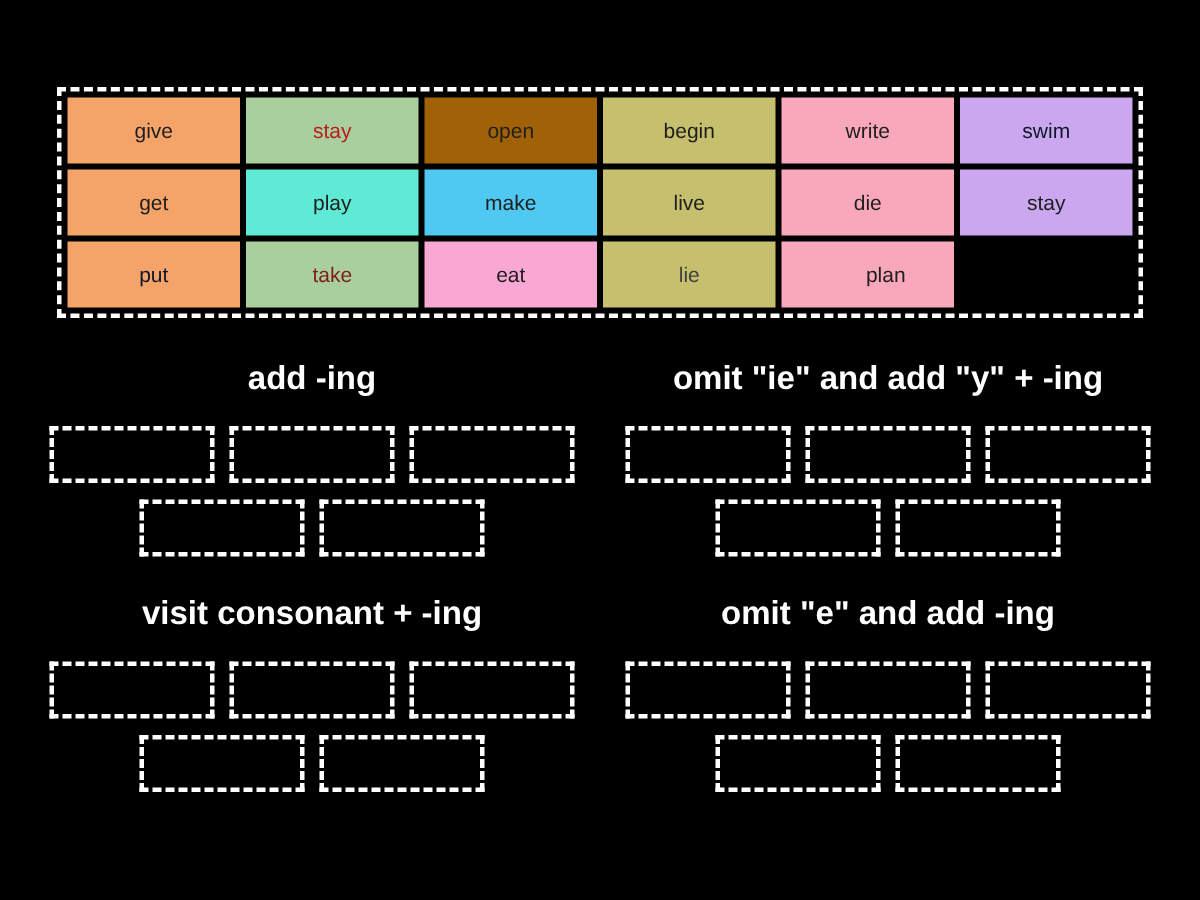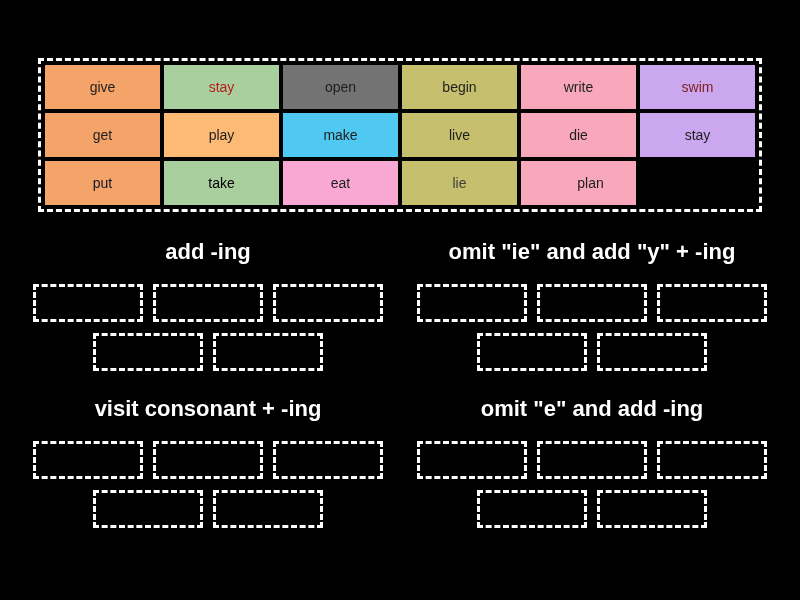--- a/index.html
+++ b/index.html
@@ -63,32 +63,32 @@
   }
 </style>
 </head>
 <body style="background: rgb(0, 0, 0);">
 
 <div class="stage">
 
   <div class="word-bank" id="word-bank" style="border-color: rgb(255, 255, 255);">
       <div class="tile" style="background: rgb(244, 164, 105); color: rgb(30, 30, 30);">give</div>
       <div class="tile" style="background: rgb(169, 207, 158); color: #b91c1c;">stay</div>
-      <div class="tile" style="background: #737373; color: rgb(30, 30, 30);">open</div>
+      <div class="tile" style="background: #a16207; color: rgb(30, 30, 30);">open</div>
       <div class="tile" style="background: rgb(198, 191, 109); color: rgb(30, 30, 30);">begin</div>
       <div class="tile" style="background: rgb(248, 168, 186); color: rgb(30, 30, 30);">write</div>
-      <div class="tile" style="background: rgb(203, 167, 240); color: #7f1d1d;">swim</div>
+      <div class="tile" style="background: rgb(203, 167, 240); color: #0f172a;">swim</div>
       <div class="tile" style="background: rgb(244, 164, 105); color: rgb(30, 30, 30);">get</div>
-      <div class="tile" style="background: #fdba74; color: rgb(30, 30, 30);">play</div>
+      <div class="tile" style="background: #5eead4; color: rgb(30, 30, 30);">play</div>
       <div class="tile" style="background: rgb(79, 200, 242); color: rgb(30, 30, 30);">make</div>
       <div class="tile" style="background: rgb(198, 191, 109); color: rgb(30, 30, 30);">live</div>
       <div class="tile" style="background: rgb(248, 168, 186); color: rgb(30, 30, 30);">die</div>
       <div class="tile" style="background: rgb(203, 167, 240); color: rgb(30, 30, 30);">stay</div>
       <div class="tile" style="background: rgb(244, 164, 105); color: #0f172a;">put</div>
-      <div class="tile" style="background: rgb(169, 207, 158); color: #000000;">take</div>
+      <div class="tile" style="background: rgb(169, 207, 158); color: #7f1d1d;">take</div>
       <div class="tile" style="background: #f9a8d4; color: rgb(30, 30, 30);">eat</div>
       <div class="tile" style="background: rgb(198, 191, 109); color: #404040;">lie</div>
       <div class="tile" style="background: rgb(248, 168, 186); color: rgb(30, 30, 30); padding-left: 24px;">plan</div>
     </div>
 
   <div class="group group-0">
     <div class="group-title">add -ing</div>
     <div class="slot-rows">
         <div class="slot-row">
           <div class="slot" style="border-color: rgb(255, 255, 255);"></div>

